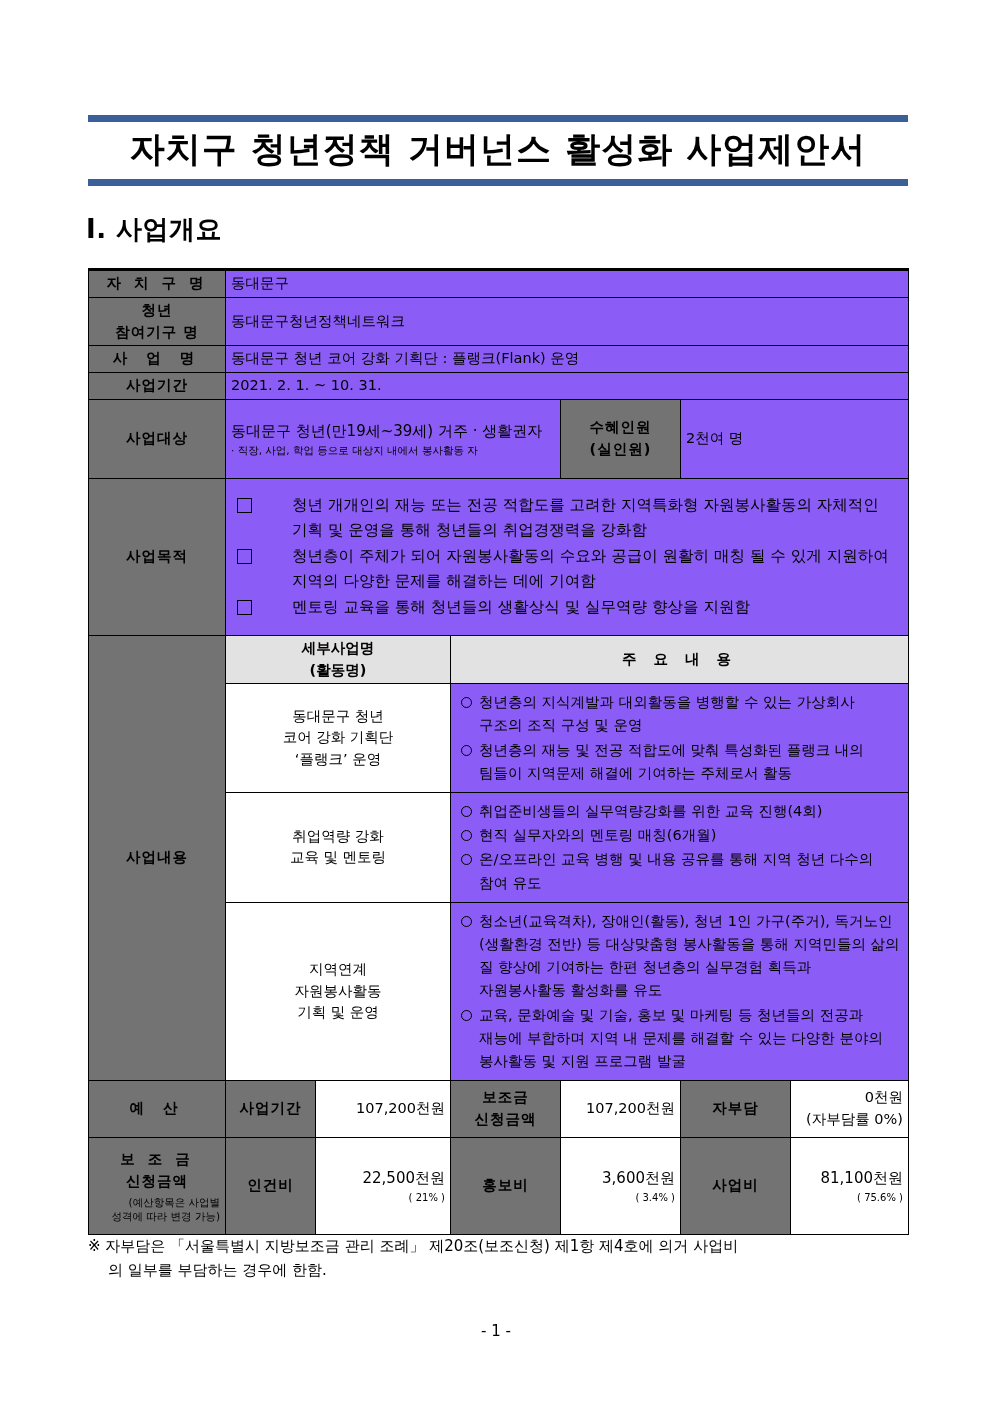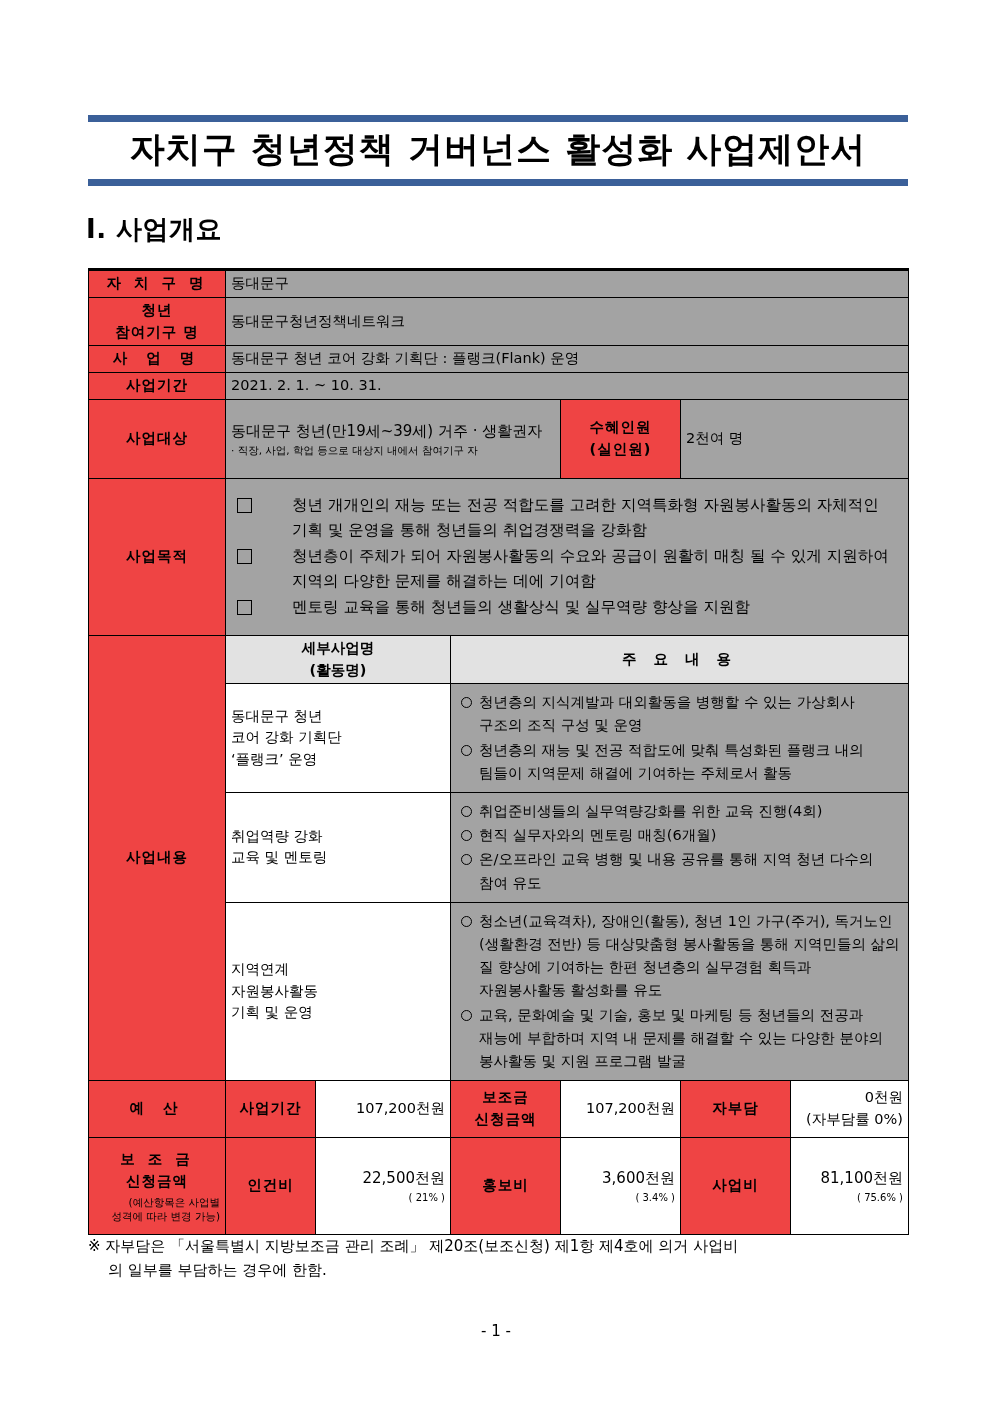--- a/index.html
+++ b/index.html
@@ -70,29 +70,29 @@
   table.main td {
     border: 1px solid #000000;
     padding: 2px 5px;
     font-size: 14.5px;
     line-height: 1.5;
     vertical-align: middle;
     word-break: keep-all;
   }
   .thick-top { border-top: 3px solid #000000 !important; }
   .lbl {
-    background: #ef4444;
+    background: #737373;
     text-align: center;
     font-weight: bold;
     font-size: 15px;
     letter-spacing: 1px;
   }
   .lbl-sp { letter-spacing: 4px; }
   .lbl-sp2 { letter-spacing: 7px; }
-  .val { background: #a3a3a3; text-align: left; }
+  .val { background: #8b5cf6; text-align: left; }
   .val-r { background: #ffffff; text-align: right; padding-right: 10px; }
 
   .target-main { font-size: 15px; line-height: 1.5; }
   .target-note {
     font-size: 10.5px;
     line-height: 1.4;
     margin-top: 1px;
   }
 
   
@@ -115,20 +115,21 @@
 
   
   .content-head {
     background: #E2E2E2;
     text-align: center;
     font-weight: bold;
     font-size: 15px;
   }
   .content-head.spaced { letter-spacing: 6px; }
   .subname {
+    text-align: center;
     font-size: 15px;
     line-height: 1.55;
     background: #fff;
   }
   .bullets { padding: 4px 2px 4px 2px; }
   .bullet-item {
     display: flex;
     align-items: flex-start;
     font-size: 14.5px;
     line-height: 1.6;
@@ -222,21 +223,21 @@
 
         <tr>
           <td class="lbl">사업기간</td>
           <td class="val" colspan="6">2021. 2. 1. ~ 10. 31.</td>
         </tr>
 
         <tr>
           <td class="lbl" style="height:74px">사업대상</td>
           <td class="val" colspan="3">
             <div class="target-main">동대문구 청년(만19세~39세) 거주 · 생활권자</div>
-            <div class="target-note">· 직장, 사업, 학업 등으로 대상지 내에서 참여기구 자</div>
+            <div class="target-note">· 직장, 사업, 학업 등으로 대상지 내에서 봉사활동 자</div>
           </td>
           <td class="lbl">
             <div>수혜인원</div>
             <div>(실인원)</div>
           </td>
           <td class="val" colspan="2">2천여 명</td>
         </tr>
 
         <tr>
           <td class="lbl" style="height:152px">사업목적</td>

